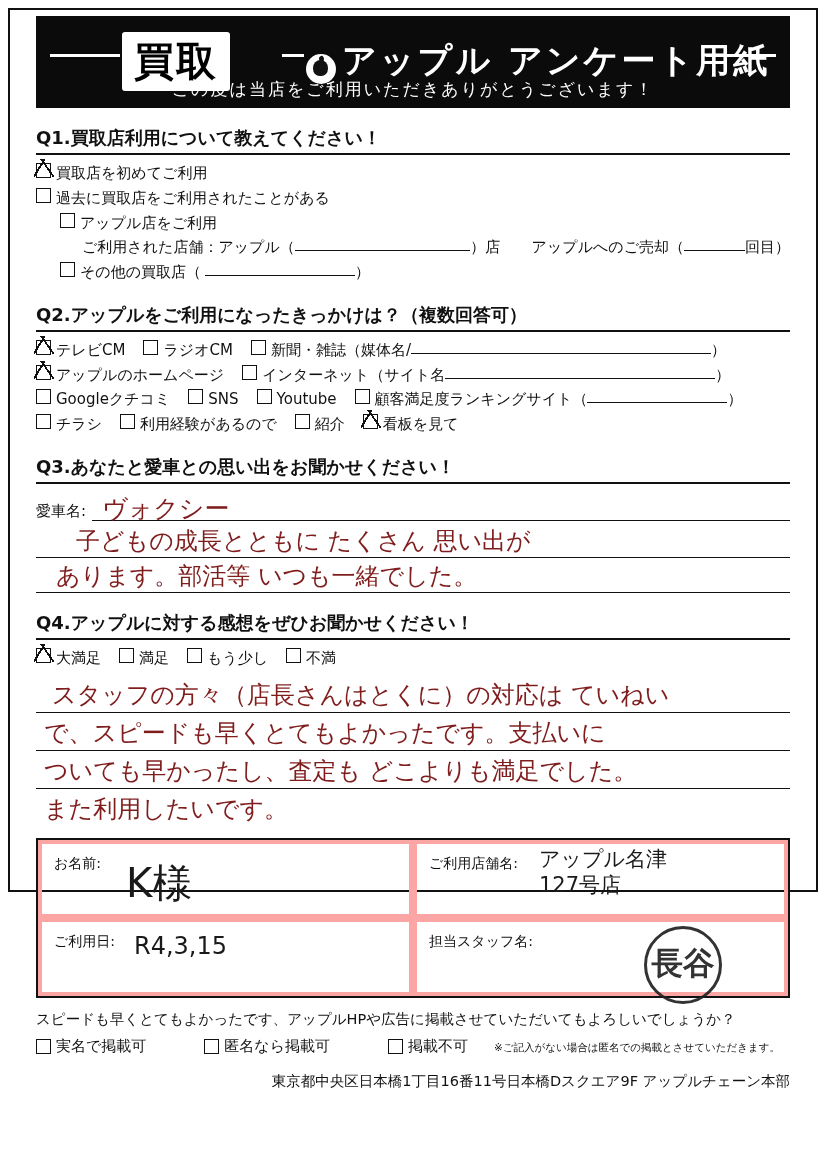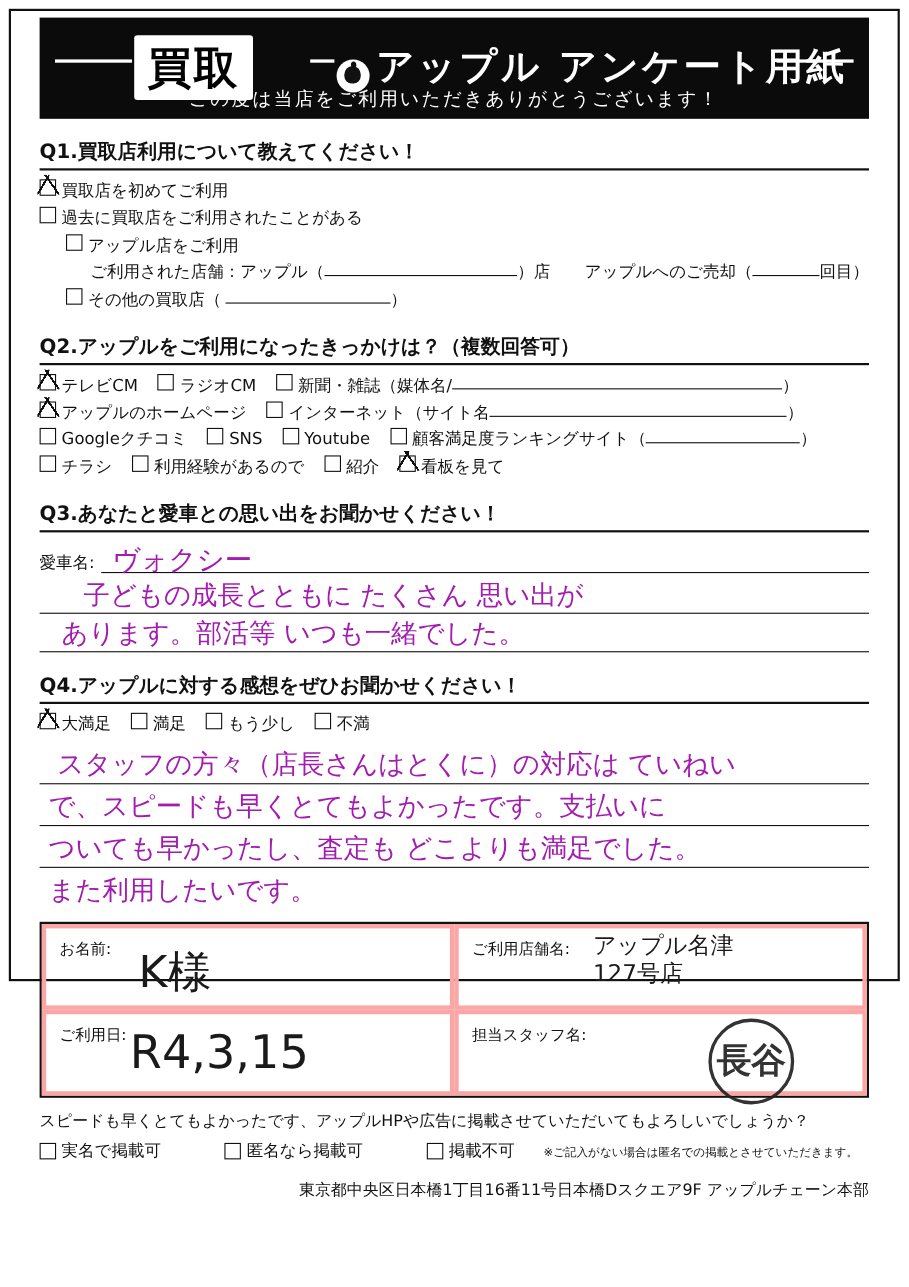--- a/index.html
+++ b/index.html
@@ -37,21 +37,21 @@
      background:
        linear-gradient(to bottom right,transparent 44%,#111 44%,#111 54%,transparent 54%) no-repeat left top/11px 18px,
        linear-gradient(to bottom left,transparent 42%,#111 42%,#111 50%,transparent 50%) no-repeat right top/14px 20px;}
 
   
   .blank{display:inline-block;border-bottom:1.5px solid #111;height:15px;}
 
   
   .carname{margin-top:10px;font-size:15px;font-family:"DejaVu Sans",sans-serif;display:flex;align-items:flex-end;}
   .carname .line{flex:1;border-bottom:1.6px solid #111;margin-left:6px;height:26px;position:relative;}
-  .hw{position:absolute;font-family:"DejaVu Sans",sans-serif;color:#a21caf;white-space:nowrap;}
+  .hw{position:absolute;font-family:"DejaVu Sans",sans-serif;color:#7f1d1d;white-space:nowrap;}
   .hwline{border-bottom:1.6px solid #111;height:34px;position:relative;}
 
   
   .q4lines .hwline{height:37px;}
 
   
   .infotable{margin-top:12px;border:2px solid #111;display:grid;grid-template-columns:1fr 1fr;}
   .cell{border:4px solid #fca5a5;height:78px;position:relative;box-sizing:border-box;padding:10px 12px;}
   .cell .cap{font-size:14px;font-family:"DejaVu Sans",sans-serif;}
   .cell .val{position:absolute;font-family:"DejaVu Sans",sans-serif;color:#1a1a1a;white-space:pre-line;}
@@ -282,21 +282,21 @@
       </div>
 
       <div class="cell">
         <span class="cap">ご利用店舗名:</span>
         <span class="val" style="left:122px;top:2px;font-size:21px;line-height:1.25;">アップル名津
 127号店</span>
       </div>
 
       <div class="cell">
         <span class="cap">ご利用日:</span>
-        <span class="val" style="left:76px;top:10px;font-size:42px;">R4,3,15</span>
+        <span class="val" style="left:92px;top:10px;font-size:24px;">R4,3,15</span>
       </div>
 
       <div class="cell">
         <span class="cap">担当スタッフ名:</span>
         <div class="stamp">
           <span>長谷</span>
         </div>
       </div>
 
     </div>

